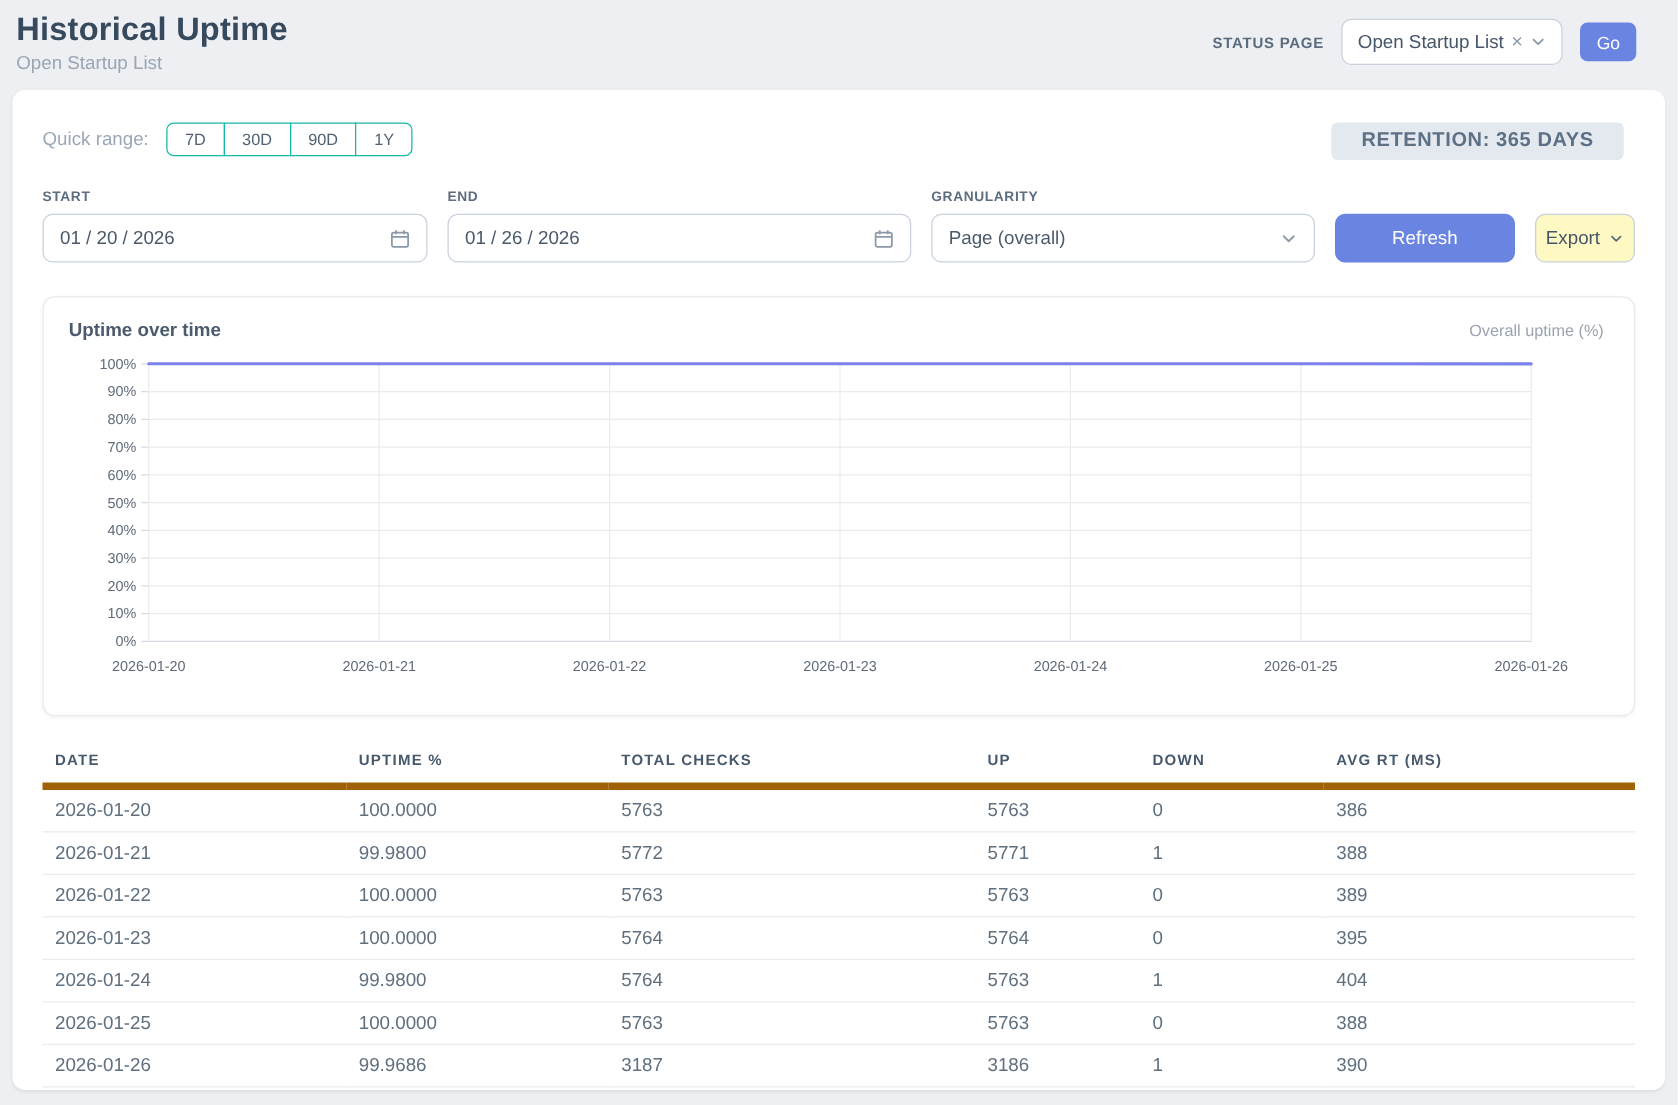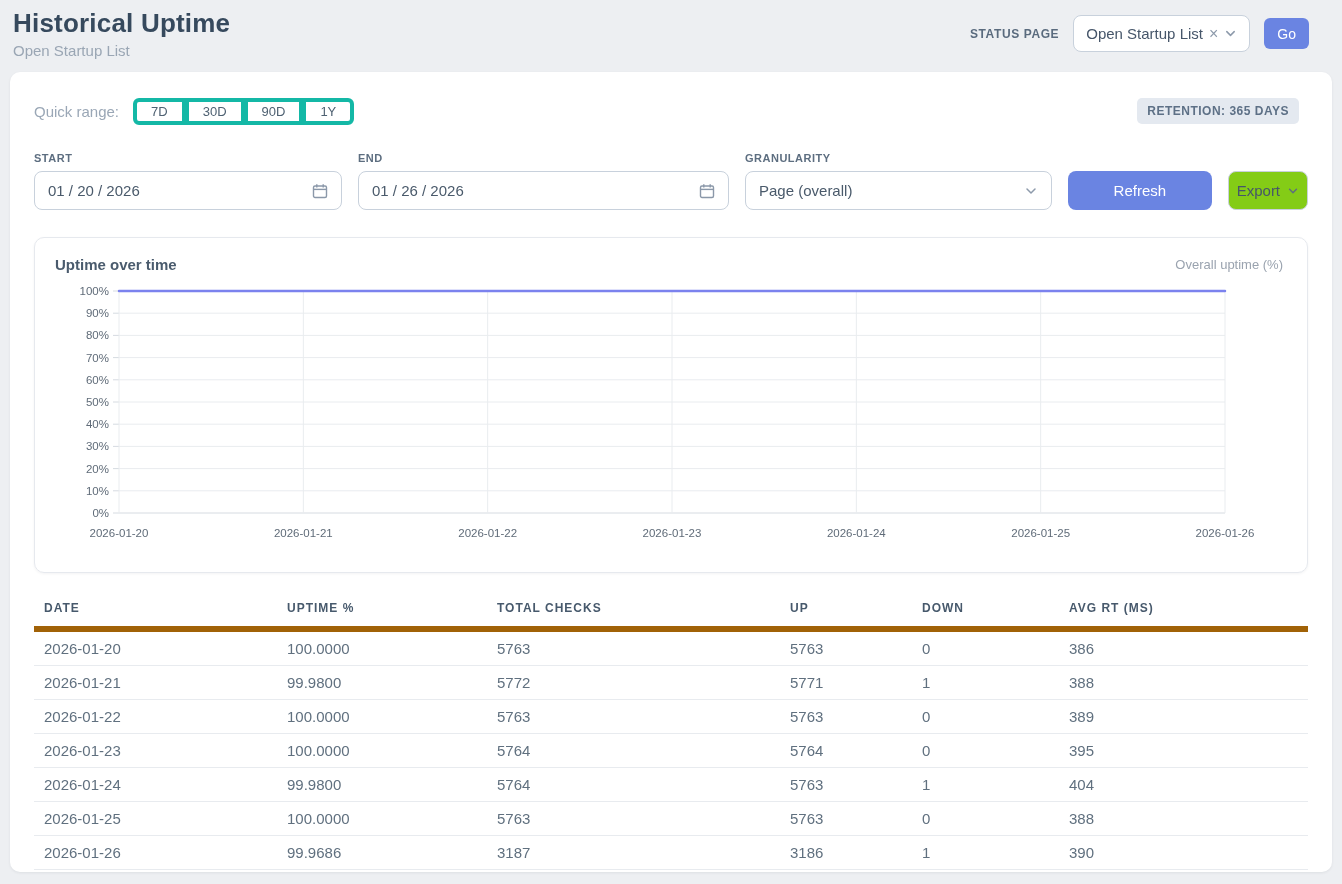--- a/index.html
+++ b/index.html
@@ -35,48 +35,48 @@
     position:absolute; left:10px; right:10px; top:72px; bottom:12px;
     background:#fff; border-radius:10px; box-shadow:0 1px 3px rgba(16,24,40,.07);
     padding:26px 24px;
   }
 
   
   .quick-row { display:flex; align-items:center; }
   .quick-label { font-size:15px; color:#9aa7b6; margin-right:14px; }
   .range-group { display:flex; }
   .range-btn {
-    background:#fff; border:4px solid #14b8a6; color:#4f6172; font-size:13px; font-family:inherit;
+    background:#fff; border:1px solid #14b8a6; color:#4f6172; font-size:13px; font-family:inherit;
     height:27px; padding:0 14px; margin-left:-1px; cursor:pointer;
   }
   .range-btn:first-child { border-top-left-radius:6px; border-bottom-left-radius:6px; margin-left:0; }
   .range-btn:last-child { border-top-right-radius:6px; border-bottom-right-radius:6px; }
   .retention-badge {
     position:absolute; right:33px; top:26px;
-    background:#e4e9f0; color:#5d7086; font-size:12px; font-weight:700; letter-spacing:.5px;
-    padding:6px 10px; border-radius:5px;text-align:right;
+    background:#e4e9f0; color:#5d7086; font-size:16px; font-weight:700; letter-spacing:.5px;
+    padding:6px 24px; border-radius:5px;text-align:right;
   }
 
   
   .controls-row { display:flex; gap:16px; margin-top:27px; align-items:flex-end; }
   .field { display:flex; flex-direction:column; }
   .field-label { font-size:11px; font-weight:600; color:#5d6e80; letter-spacing:.5px; margin-bottom:7px; }
   .input-box {
     height:39px; border:1px solid #c8d1dc; border-radius:8px; background:#fff;
     display:flex; align-items:center; padding:0 13px; font-size:15px; color:#4a5a6b;
     justify-content:space-between; cursor:text;
   }
   .w-start { width:308px; } .w-end { width:371px; } .w-gran { width:307px; }
   .select-box { cursor:pointer; }
   .refresh-button {
     width:191px; height:39px; background:#6a84e2; border:none; border-radius:8px;
     color:#fff; font-size:15px; font-family:inherit; cursor:pointer;
   }
   .export-button {
-    width:106px; height:39px; background:#84cc16; border:1px solid #c8d1dc; border-radius:8px;
+    width:106px; height:39px; background:#fef9c3; border:1px solid #c8d1dc; border-radius:8px;
     color:#46566a; font-size:15px; font-family:inherit; cursor:pointer;
     display:flex; align-items:center; justify-content:center; gap:7px;
   }
 
   
   .chart-card {
     margin-top:27px; border:1px solid #e6e9ee; border-radius:10px;
     box-shadow:0 1px 3px rgba(16,24,40,.05); padding:18px 22px 10px 18px; height:336px;
   }
   .chart-head { display:flex; justify-content:space-between; align-items:center; padding:0 2px; }

